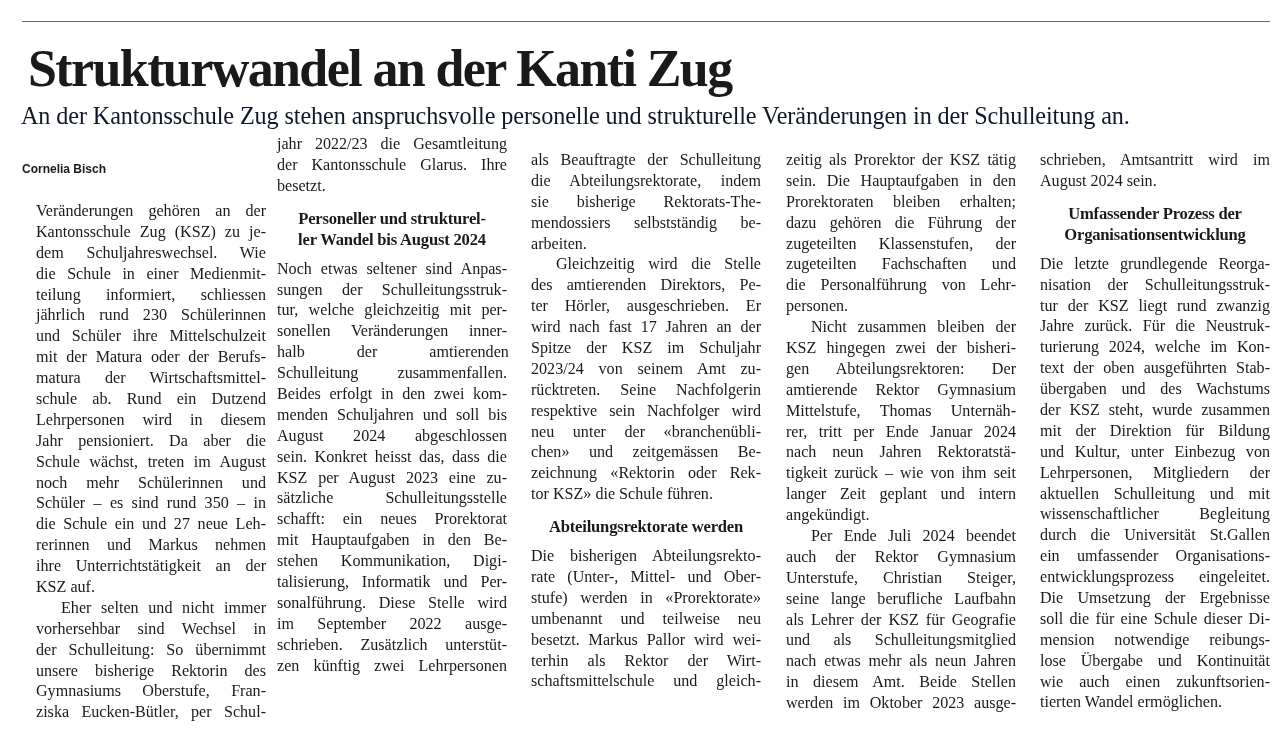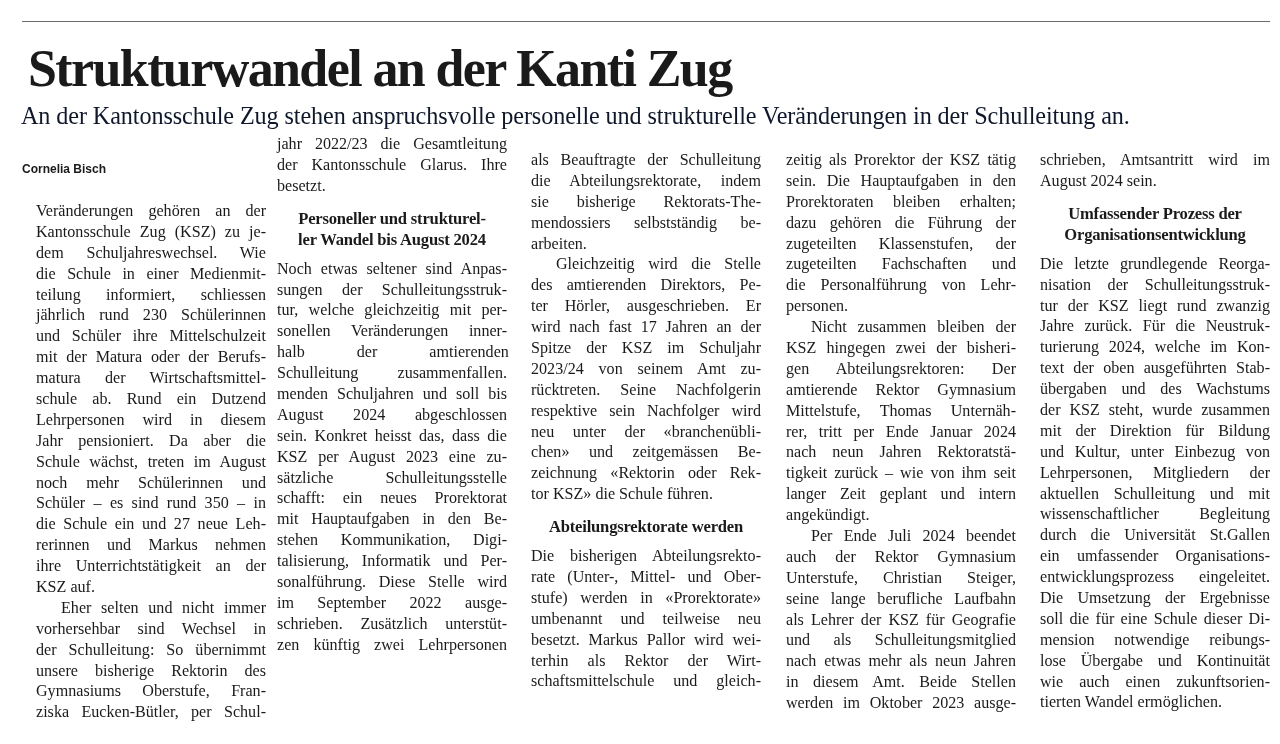--- a/index.html
+++ b/index.html
@@ -59,20 +59,21 @@
   <span class="gap-s"></span>
   <span class="sh">Personeller und strukturel-</span>
   <span class="sh">ler Wandel bis August 2024</span>
   <span class="gap-m"></span>
   <span class="ln">Noch etwas seltener sind Anpas-</span>
   <span class="ln">sungen der Schulleitungsstruk-</span>
   <span class="ln">tur, welche gleichzeitig mit per-</span>
   <span class="ln">sonellen Veränderungen inner-</span>
   <span class="ln" style="word-spacing:48px;">halb der amtierenden</span>
   <span class="ln">Schulleitung zusammenfallen.</span>
+  <span class="ln">Beides erfolgt in den zwei kom-</span>
   <span class="ln">menden Schuljahren und soll bis</span>
   <span class="ln">August 2024 abgeschlossen</span>
   <span class="ln">sein. Konkret heisst das, dass die</span>
   <span class="ln">KSZ per August 2023 eine zu-</span>
   <span class="ln">sätzliche Schulleitungsstelle</span>
   <span class="ln">schafft: ein neues Prorektorat</span>
   <span class="ln">mit Hauptaufgaben in den Be-</span>
   <span class="ln">stehen Kommunikation, Digi-</span>
   <span class="ln">talisierung, Informatik und Per-</span>
   <span class="ln">sonalführung. Diese Stelle wird</span>

